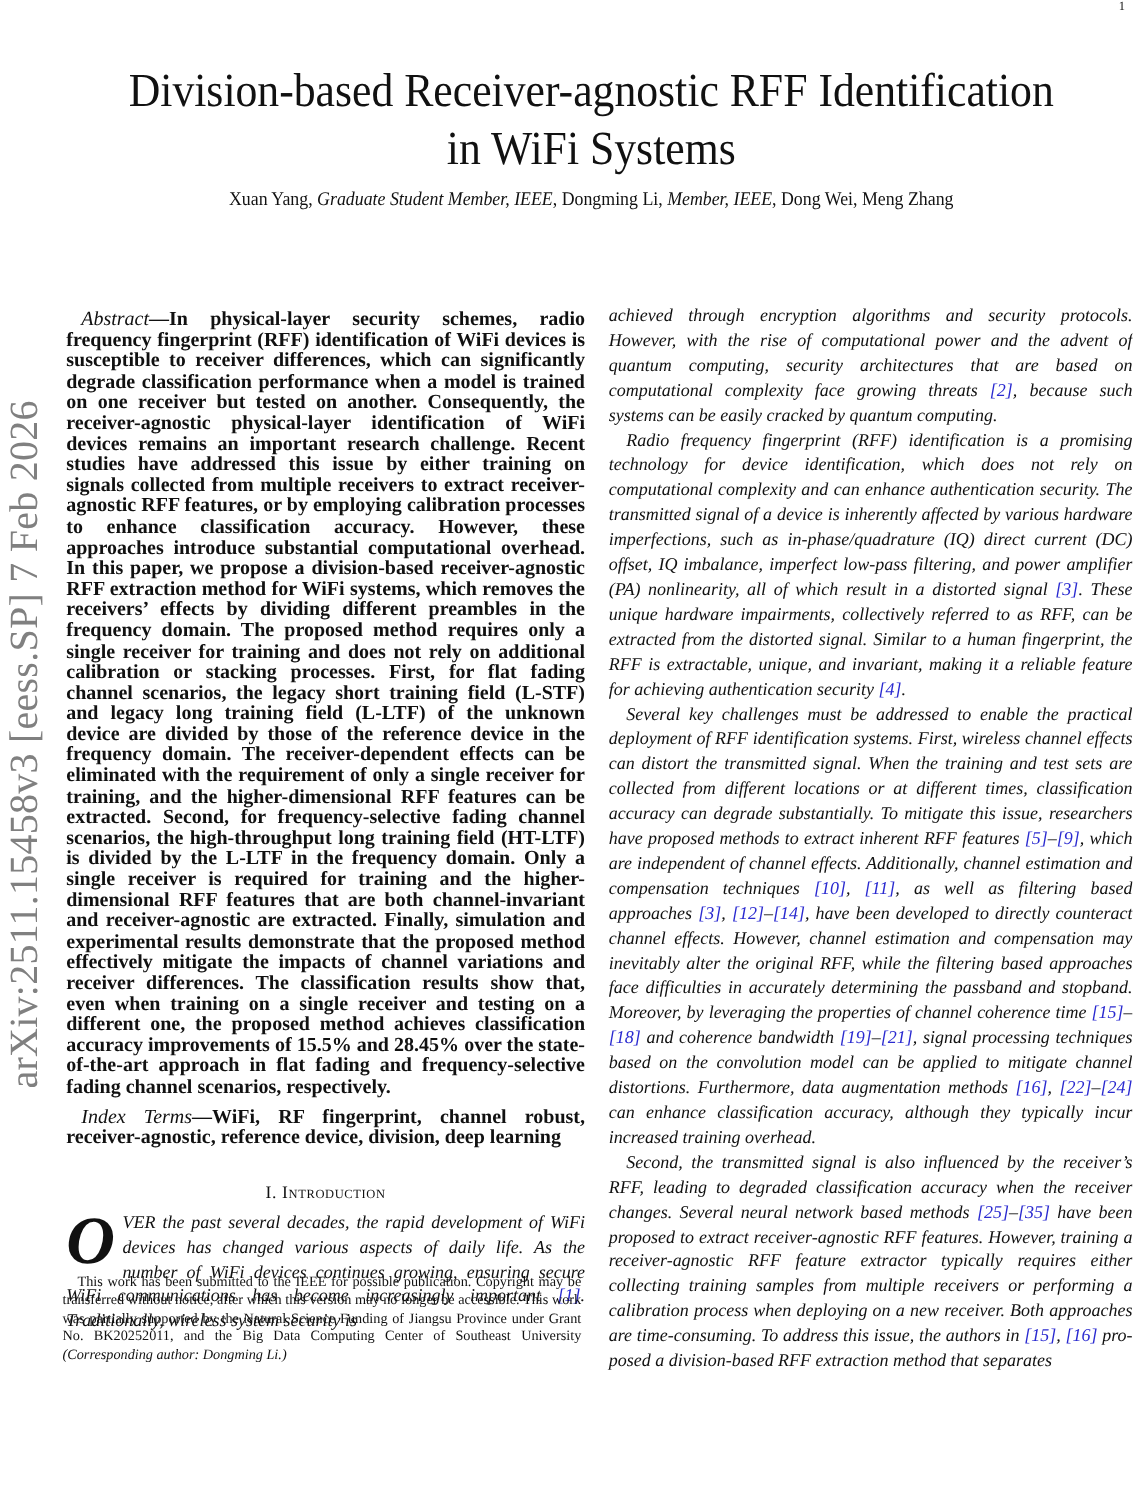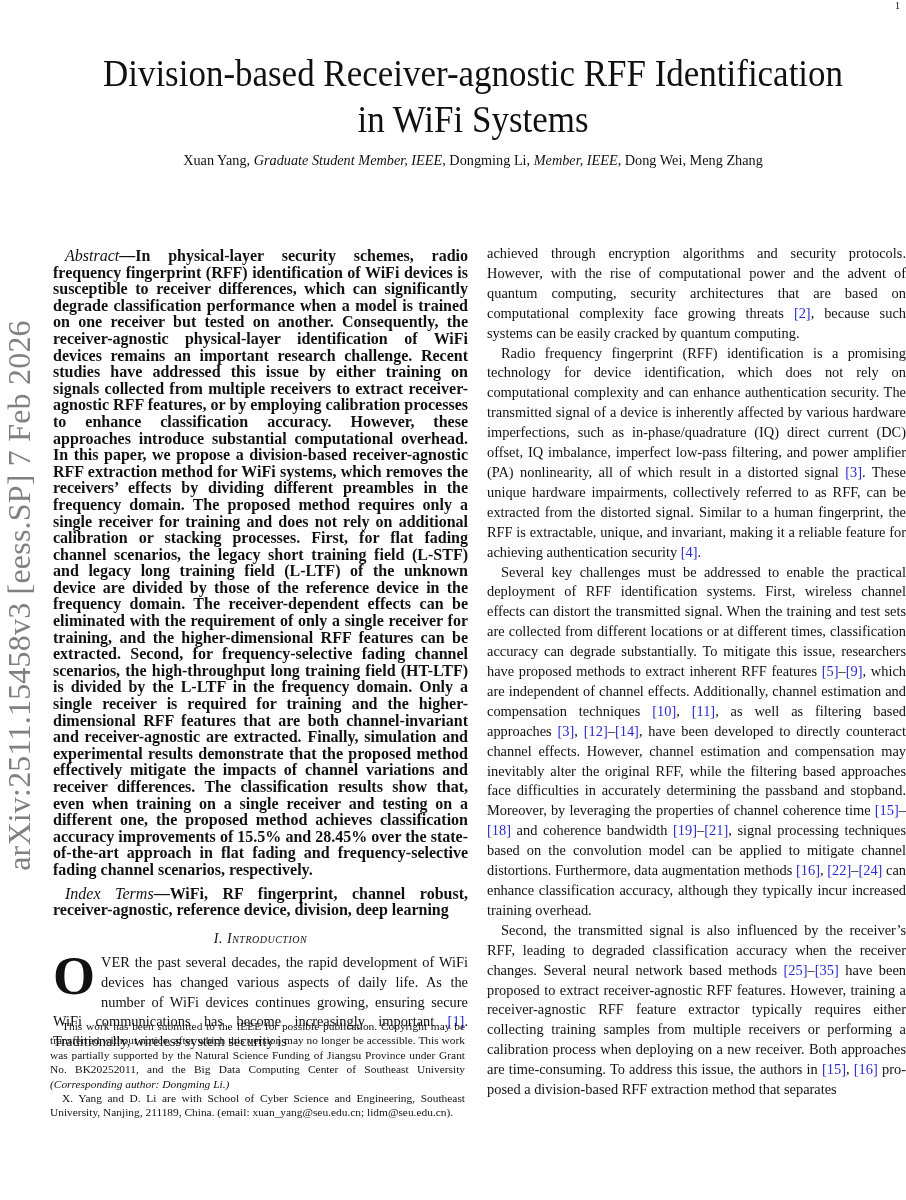--- a/index.html
+++ b/index.html
@@ -35,25 +35,24 @@
   .col-right { left: 487px; top: 244px; width: 419px; }
 
   .abstract {
     font-size: 16px; line-height: 16.6px; font-weight: bold; text-indent: 12px;
   }
   .abstract .lead, .index-terms .lead { font-style: italic; font-weight: normal; }
   .index-terms {
     font-size: 16px; line-height: 16.6px; font-weight: bold; text-indent: 12px; margin-top: 7px;
   }
   .section-heading {
-    text-align: center; font-size: 14px; letter-spacing: 0.5px; margin-top: 12px; margin-bottom: 6px;
+    text-align: center; font-size: 14px; letter-spacing: 0.5px; margin-top: 28px; margin-bottom: 6px;
     font-variant: small-caps;
-    font-style: italic;
   }
-  .body-text { font-size: 14.4px; line-height: 19.9px; }
+  .body-text { font-size: 14.4px; line-height: 19.9px; font-style: italic; }
   .body-text p { text-indent: 14px; }
   .body-text p.no-indent { text-indent: 0; }
   .dropcap {
     float: left; font-size: 54px; line-height: 40px; font-weight: bold; margin: 3px 6px 0 0;
     font-family: "Liberation Serif", serif;
   }
   .cite { color: #2a2ad0; }
 
   .footnotes {
     position: absolute; left: 50px; top: 1019px; width: 415px;
@@ -94,14 +93,13 @@
 
 <div class="col col-right body-text" id="right-col">
     <p class="no-indent"><span>achieved through encryption algorithms and security protocols. However, with the rise of computational power and the advent of quantum computing, security architectures that are based on computational complexity face growing threats </span><a class="cite" style="color: rgb(42, 42, 208);">[2]</a><span>, because such systems can be easily cracked by quantum computing.</span></p>
     <p><span>Radio frequency fingerprint (RFF) identification is a promis­ing technology for device identification, which does not rely on computational complexity and can enhance authentica­tion security. The transmitted signal of a device is inher­ently affected by various hardware imperfections, such as in-phase/quadrature (IQ) direct current (DC) offset, IQ imbal­ance, imperfect low-pass filtering, and power amplifier (PA) nonlinearity, all of which result in a distorted signal </span><a class="cite" style="color: rgb(42, 42, 208);">[3]</a><span>. These unique hardware impairments, collectively referred to as RFF, can be extracted from the distorted signal. Similar to a human fingerprint, the RFF is extractable, unique, and invariant, mak­ing it a reliable feature for achieving authentication security </span><a class="cite" style="color: rgb(42, 42, 208);">[4]</a><span>.</span></p>
     <p><span>Several key challenges must be addressed to enable the practical deployment of RFF identification systems. First, wireless channel effects can distort the transmitted signal. When the training and test sets are collected from different locations or at different times, classification accuracy can degrade substantially. To mitigate this issue, researchers have proposed methods to extract inherent RFF features </span><a class="cite" style="color: rgb(42, 42, 208);">[5]</a><span>–</span><a class="cite" style="color: rgb(42, 42, 208);">[9]</a><span>, which are independent of channel effects. Additionally, chan­nel estimation and compensation techniques </span><a class="cite" style="color: rgb(42, 42, 208);">[10]</a><span>, </span><a class="cite" style="color: rgb(42, 42, 208);">[11]</a><span>, as well as filtering based approaches </span><a class="cite" style="color: rgb(42, 42, 208);">[3]</a><span>, </span><a class="cite" style="color: rgb(42, 42, 208);">[12]</a><span>–</span><a class="cite" style="color: rgb(42, 42, 208);">[14]</a><span>, have been devel­oped to directly counteract channel effects. However, channel estimation and compensation may inevitably alter the original RFF, while the filtering based approaches face difficulties in accurately determining the passband and stopband. Moreover, by leveraging the properties of channel coherence time </span><a class="cite" style="color: rgb(42, 42, 208);">[15]</a><span>–</span><a class="cite" style="color: rgb(42, 42, 208);">[18]</a><span> and coherence bandwidth </span><a class="cite" style="color: rgb(42, 42, 208);">[19]</a><span>–</span><a class="cite" style="color: rgb(42, 42, 208);">[21]</a><span>, signal processing techniques based on the convolution model can be applied to mitigate channel distortions. Furthermore, data augmentation methods </span><a class="cite" style="color: rgb(42, 42, 208);">[16]</a><span>, </span><a class="cite" style="color: rgb(42, 42, 208);">[22]</a><span>–</span><a class="cite" style="color: rgb(42, 42, 208);">[24]</a><span> can enhance classification accuracy, although they typically incur increased training overhead.</span></p>
     <p><span>Second, the transmitted signal is also influenced by the re­ceiver’s RFF, leading to degraded classification accuracy when the receiver changes. Several neural network based methods </span><a class="cite" style="color: rgb(42, 42, 208);">[25]</a><span>–</span><a class="cite" style="color: rgb(42, 42, 208);">[35]</a><span> have been proposed to extract receiver-agnostic RFF features. However, training a receiver-agnostic RFF feature extractor typically requires either collecting training samples from multiple receivers or performing a calibration process when deploying on a new receiver. Both approaches are time-consuming. To address this issue, the authors in </span><a class="cite" style="color: rgb(42, 42, 208);">[15]</a><span>, </span><a class="cite" style="color: rgb(42, 42, 208);">[16]</a><span> pro­posed a division-based RFF extraction method that separates</span></p>
   </div>
 
 <div class="footnotes">
   <p><span>This work has been submitted to the IEEE for possible publication. Copyright may be transferred without notice, after which this version may no longer be accessible. This work was partially supported by the Natural Science Funding of Jiangsu Province under Grant No. BK20252011, and the Big Data Computing Center of Southeast University </span><i>(Corresponding author: Dongming Li.)</i></p>
-  <p>X. Yang and D. Li are with School of Cyber Science and Engineering, Southeast University, Nanjing, 211189, China. (email: xuan_yang@seu.edu.cn; lidm@seu.edu.cn).</p>
 </div>
 
 </body></html>

